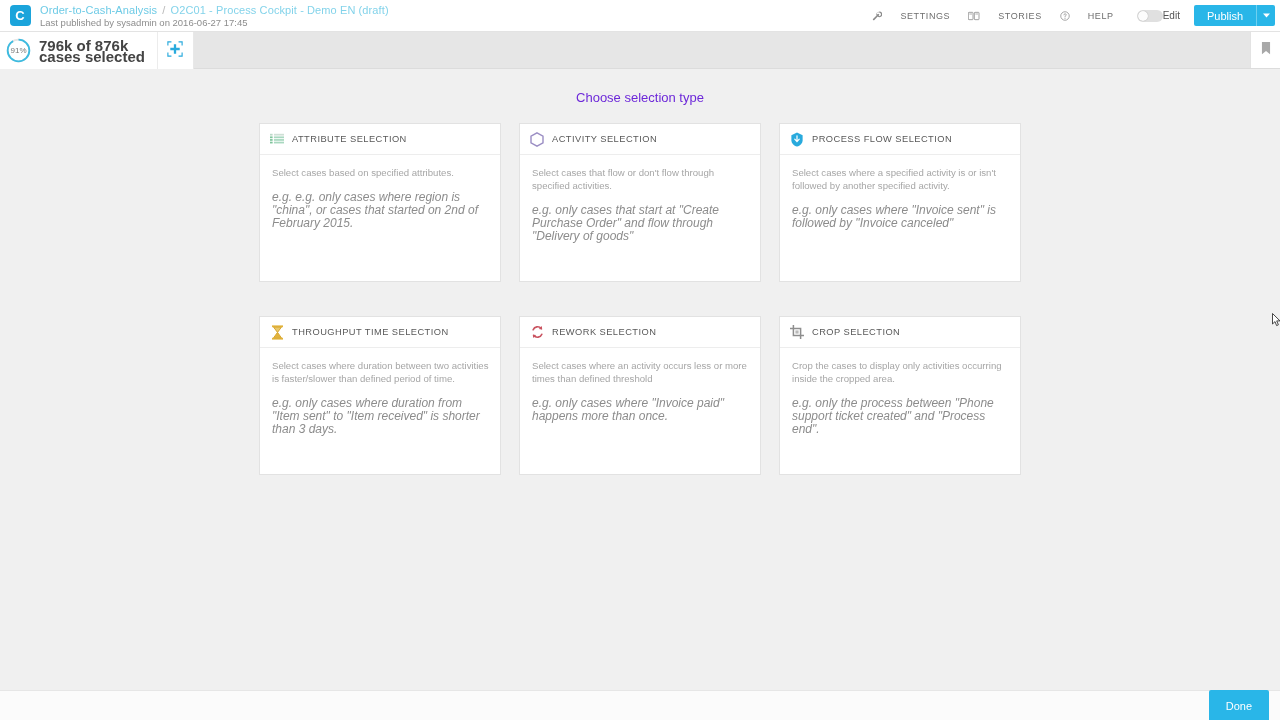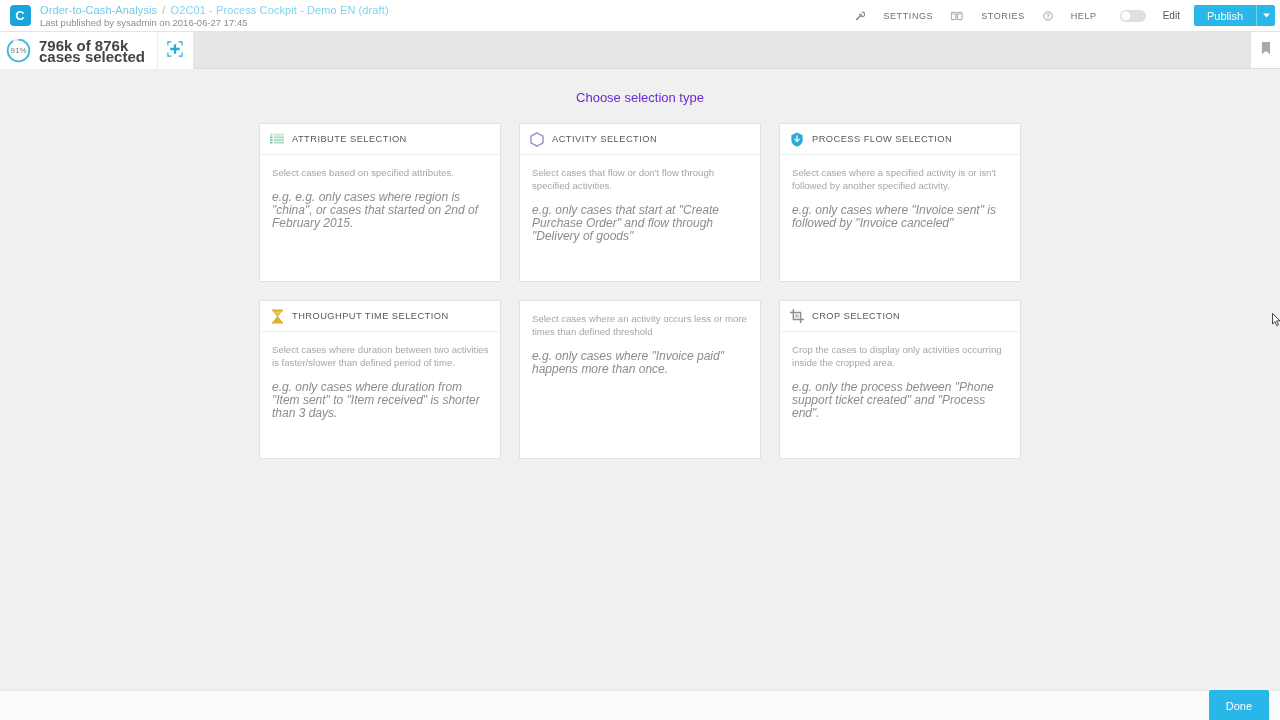--- a/index.html
+++ b/index.html
@@ -35,21 +35,21 @@
   .top-right {
     margin-left: auto; display: flex; align-items: center; height: 32px;
     padding-right: 5px;
   }
   .top-action {
     display: flex; align-items: center; gap: 18px;
     font-size: 9px; color: #6e6e6e; letter-spacing: .6px;
     padding: 0 9px; height: 32px; cursor: pointer;
   }
   .top-action svg { display: block; }
-  .toggle-wrap { display: flex; align-items: center; gap: 17px; padding: 0 8px 0 14px; }
+  .toggle-wrap { display: flex; align-items: center; gap: 0; padding: 0 8px 0 14px; }
   .toggle {
     width: 26px; height: 12px; border-radius: 7px; background: #e0e0e0;
     position: relative; cursor: pointer;
   }
   .toggle .knob {
     position: absolute; left: 1px; top: 1px; width: 10px; height: 10px;
     border-radius: 50%; background: #fcfcfc; box-shadow: 0 0 1px rgba(0,0,0,.35);
   }
   .edit-label { font-size: 10px; color: #555; }
   .publish-group { display: flex; align-items: center; margin-left: 6px; }
@@ -102,21 +102,21 @@
     position: absolute; top: 69px; left: 0; width: 1280px; height: 621px;
     background: #f0f0f0;
   }
   .page-title {
     text-align: center; font-size: 13px; color: #6d28d9;
     padding-top: 21px; font-weight: normal;
   }
   .grid {
     width: 762px; margin: 18px auto 0;
     display: grid; grid-template-columns: repeat(3, 242px);
-    gap: 18px 18px;
+    gap: 34px 18px;
   }
   .card {
     background: #ffffff; border: 1px solid #e2e2e2;
     height: 159px; display: flex; flex-direction: column;
     cursor: pointer;
   }
   .card-head {
     height: 31px; border-bottom: 1px solid #ededed;
     display: flex; align-items: center; padding: 0 0 0 9px; gap: 7px;
   }
@@ -325,20 +325,31 @@
         </span>
         <span class="card-title">THROUGHPUT TIME SELECTION</span>
       </div>
       <div class="card-body">
         <div class="card-desc">Select cases where duration between two activities is faster/slower than defined period of time.</div>
         <div class="card-eg">e.g. only cases where duration from "Item sent" to "Item received" is shorter than 3 days.</div>
       </div>
     </div>
 
     <div class="card">
+      <div class="card-head">
+        <span class="card-icon">
+          <svg width="15" height="14" viewBox="0 0 16 14">
+            <path d="M3.4 4.6A5 5 0 0 1 12 3.3" fill="none" stroke="#c9525f" stroke-width="1.8" stroke-linecap="round"></path>
+            <path d="M12.6 9.4A5 5 0 0 1 4 10.7" fill="none" stroke="#c9525f" stroke-width="1.8" stroke-linecap="round"></path>
+            <path d="M12.6 0.6 13 4.2l-3.6-.5z" fill="#c9525f"></path>
+            <path d="M3.4 13.4 3 9.8l3.6.5z" fill="#c9525f"></path>
+          </svg>
+        </span>
+        <span class="card-title">REWORK SELECTION</span>
+      </div>
       <div class="card-body">
         <div class="card-desc">Select cases where an activity occurs less or more times than defined threshold</div>
         <div class="card-eg">e.g. only cases where "Invoice paid" happens more than once.</div>
       </div>
     </div>
 
     <div class="card">
       <div class="card-head">
         <span class="card-icon">
           <svg width="14" height="14" viewBox="0 0 14 14">

